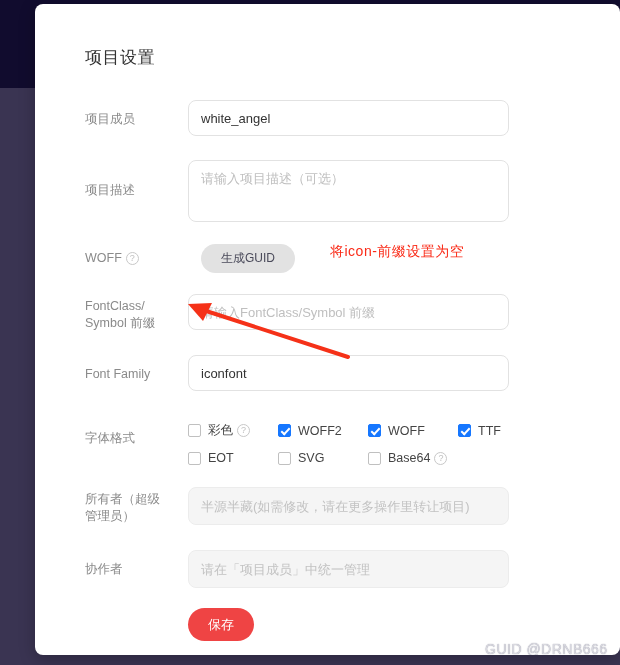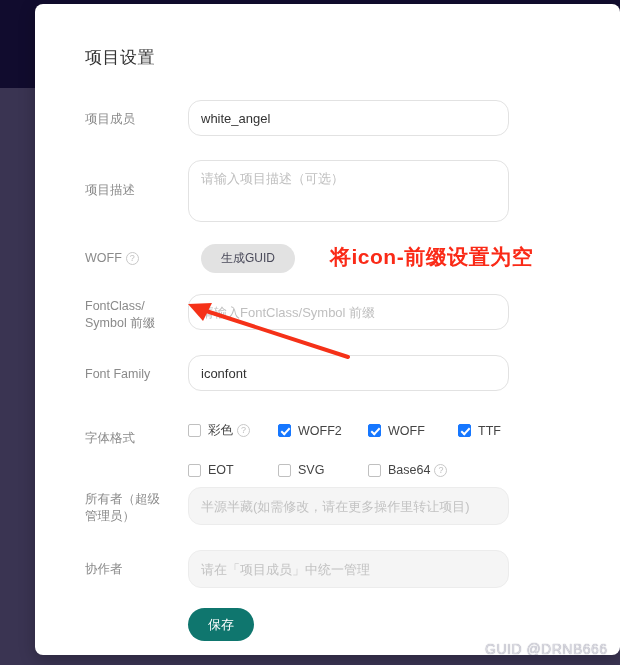--- a/index.html
+++ b/index.html
@@ -61,21 +61,21 @@
   .row { position: absolute; left: 0; width: 100%; }
   .label {
     position: absolute; left: 50px;
     font-size: 12.5px; color: #8a8a8a; line-height: 17px;
     width: 95px;
   }
   .field { position: absolute; left: 153px; }
 
   .inp {
     width: 321px; height: 36px;
-    border: 1px solid #e2e2e2; border-radius: 13px;
+    border: 1px solid #e2e2e2; border-radius: 8px;
     background: #fff;
     font-size: 13px; color: #333;
     padding: 0 12px;
     font-family: inherit;
     outline: none;
   }
   .inp::placeholder { color: #bfbfbf; }
   .inp.ta {
     height: 62px; padding-top: 9px; resize: none; line-height: 18px;
   }
@@ -100,48 +100,48 @@
     background: #e2e2e2; border: none; border-radius: 15px;
     font-size: 12px; color: #4a4a5a; cursor: pointer;
     font-family: inherit;
   }
 
   
   .cb-grid {
     position: absolute; left: 153px;
     display: grid;
     grid-template-columns: 90px 90px 90px 90px;
-    row-gap: 24px;
+    row-gap: 12px;
   }
   .cb-cell { display: flex; align-items: center; font-size: 12.5px; color: #444; }
   .cb-box {
     width: 13px; height: 13px; border: 1px solid #c0c0c0;
     border-radius: 2px; background: #fff; margin-right: 7px;
     flex: 0 0 auto; cursor: pointer; position: relative;
   }
   .cb-box.on { background: #1677ff; border-color: #1677ff; }
   .cb-box.on::after {
     content: ""; position: absolute; left: 4px; top: 1px;
     width: 3px; height: 7px; border: solid #fff;
     border-width: 0 2px 2px 0; transform: rotate(43deg);
   }
   .cb-label { white-space: nowrap; }
 
   
   .btn {
     height: 33px; border: none; border-radius: 17px;
     font-size: 13px; cursor: pointer; font-family: inherit;
   }
-  .btn-save { width: 66px; background: #0f766e; color: #fff; }
+  .btn-save { width: 66px; background: #ef4444; color: #fff; }
   .btn-cancel { width: 62px; background: #e4e4e4; color: #555; }
 
   
   .annot-text {
     position: absolute; left: 330px; top: 243px;
-    font-size: 21px; font-weight: bold; color: #fa2a17;
+    font-size: 14px; font-weight: normal; color: #fa2a17;
     white-space: nowrap; letter-spacing: .5px;
   }
   .annot-arrow { position: absolute; left: 0; top: 0; pointer-events: none; }
 
   
   .watermark {
     position: absolute; left: 450px; top: 637px;
     font-size: 14px; color: #d9d9e0;
     text-shadow: 0 0 1px rgba(120,120,140,.9);
     white-space: nowrap; letter-spacing: .5px;

